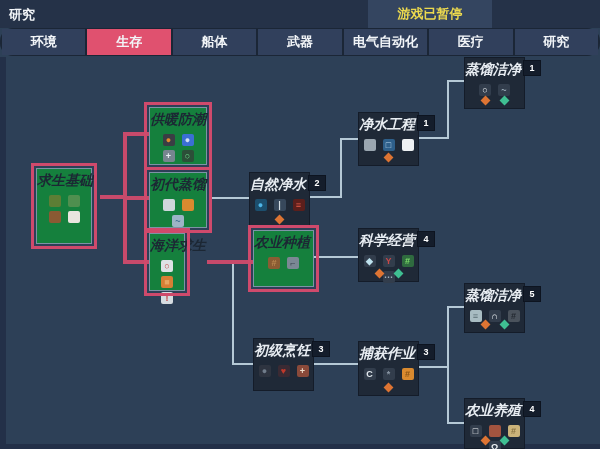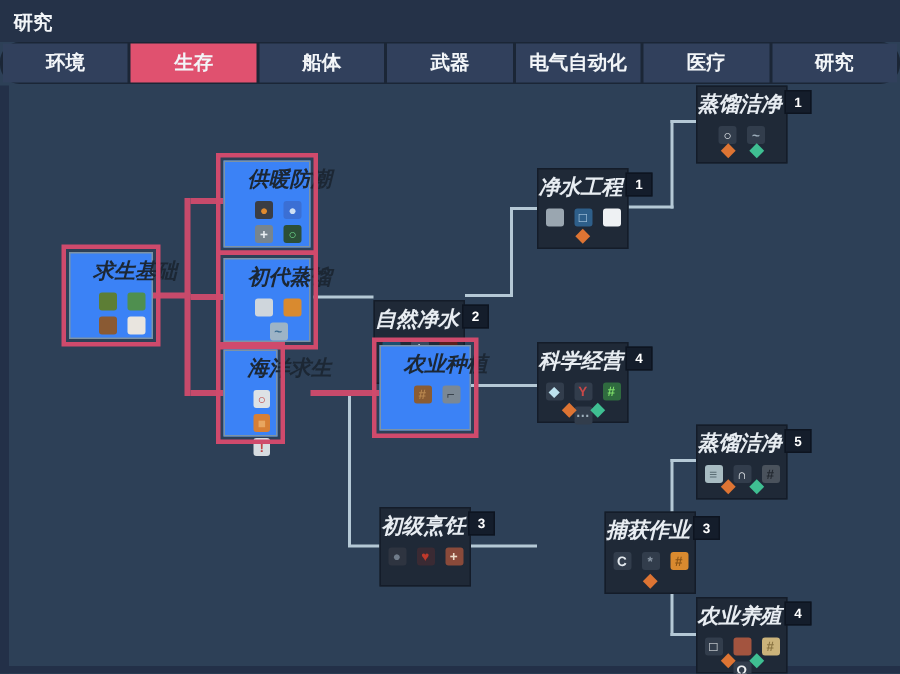--- a/index.html
+++ b/index.html
@@ -21,21 +21,21 @@
        display:flex;align-items:center;justify-content:center;cursor:pointer;}
   .tab.sel{background:#e0516f;}
   
   .canvas{position:absolute;left:0;top:0;width:600px;height:449px;z-index:1;}
   .edge{position:absolute;background:#233048;z-index:0;}
   .edge-left{left:0;top:57px;width:6px;height:392px;}
   .edge-bottom{left:0;top:444px;width:600px;height:5px;}
   .line{position:absolute;}
   .node{position:absolute;background:#1f2937;border:1px solid #141c29;box-sizing:border-box;
         color:#e8edf2;cursor:pointer;}
-  .node.light{background:#3b82f6;color:#1c2734;border-color:#7d93a6;padding-left:15px;}
+  .node.light{background:#15803d;color:#1c2734;border-color:#7d93a6;}
   .node.ring{outline:3px solid #cf4a6c;outline-offset:2px;}
   .nlabel{text-align:left;font-size:14px;font-weight:bold;margin-top:3px;white-space:nowrap;font-style:italic;}
   .nicons{display:flex;flex-wrap:wrap;justify-content:center;align-content:flex-start;
           gap:4px 7px;margin-top:5px;padding:0 4px;}
   .icon{width:12px;height:12px;border-radius:2px;display:flex;align-items:center;
         justify-content:center;font-size:9px;font-weight:bold;line-height:1;overflow:hidden;}
   .gems{position:absolute;bottom:4px;left:0;right:0;display:flex;justify-content:center;gap:12px;}
   .gem{width:7px;height:7px;transform:rotate(45deg);}
   .badge{position:absolute;top:2px;right:-17px;min-width:12px;height:14px;background:#141d2b;
          color:#fff;font-size:9px;font-weight:bold;display:flex;align-items:center;
@@ -62,21 +62,21 @@
     <div class="line" style="left: 447px; top: 80px; width: 2px; height: 59px; background: rgb(181, 201, 214);"></div>
     <div class="line" style="left: 447px; top: 80px; width: 17px; height: 2px; background: rgb(181, 201, 214);"></div>
     <div class="line" style="left: 314px; top: 256px; width: 44px; height: 2px; background: rgb(181, 201, 214);"></div>
     <div class="line" style="left: 232px; top: 264px; width: 2px; height: 100px; background: rgb(181, 201, 214);"></div>
     <div class="line" style="left: 232px; top: 363px; width: 21px; height: 2px; background: rgb(181, 201, 214);"></div>
     <div class="line" style="left: 314px; top: 363px; width: 44px; height: 2px; background: rgb(181, 201, 214);"></div>
     <div class="line" style="left: 419px; top: 366px; width: 30px; height: 2px; background: rgb(181, 201, 214);"></div>
     <div class="line" style="left: 447px; top: 306px; width: 2px; height: 118px; background: rgb(181, 201, 214);"></div>
     <div class="line" style="left: 447px; top: 306px; width: 17px; height: 2px; background: rgb(181, 201, 214);"></div>
     <div class="line" style="left: 447px; top: 422px; width: 17px; height: 2px; background: rgb(181, 201, 214);"></div>
-    <div class="node light ring" style="left: 46px; top: 168px; width: 56px; height: 58px;">
+    <div class="node light ring" style="left: 36px; top: 168px; width: 56px; height: 76px;">
       <div class="nlabel">求生基础</div>
       <div class="nicons">
         <span class="icon" style="background: rgb(93, 126, 53);"></span>
         <span class="icon" style="background: rgb(79, 143, 79);"></span>
         <span class="icon" style="background: rgb(138, 90, 51);"></span>
         <span class="icon" style="background: rgb(233, 229, 223);"></span>
       </div>
     </div>
     <div class="node light ring" style="left: 149px; top: 107px; width: 58px; height: 58px;">
       <div class="nlabel">供暖防潮</div>
@@ -96,21 +96,21 @@
       </div>
     </div>
     <div class="node light ring" style="left: 149px; top: 233px; width: 36px; height: 58px;">
       <div class="nlabel">海洋求生</div>
       <div class="nicons">
         <span class="icon" style="background: rgb(221, 226, 230); color: rgb(192, 69, 69);">○</span>
         <span class="icon" style="background: rgb(215, 127, 53); color: rgb(232, 166, 96);">■</span>
         <span class="icon" style="background: rgb(214, 220, 225); color: rgb(192, 69, 69);">!</span>
       </div>
     </div>
-    <div class="node dark" style="left: 249px; top: 172px; width: 61px; height: 56px; margin-top: 28px;">
+    <div class="node dark" style="left: 249px; top: 172px; width: 61px; height: 56px;">
       <div class="nlabel">自然净水</div>
       <div class="nicons">
         <span class="icon" style="background: rgb(28, 79, 110); color: rgb(79, 183, 232);">●</span>
         <span class="icon" style="background: rgb(55, 72, 92); color: rgb(214, 222, 228);">|</span>
         <span class="icon" style="background: rgb(92, 31, 28); color: rgb(232, 92, 74);">≡</span>
       </div>
       <div class="gems">
         <span class="gem" style="background: rgb(221, 116, 51);"></span>
       </div>
       <div class="badge">2</div>
@@ -175,21 +175,21 @@
     </div>
     <div class="node dark" style="left: 253px; top: 338px; width: 61px; height: 53px;">
       <div class="nlabel">初级烹饪</div>
       <div class="nicons">
         <span class="icon" style="background: rgb(46, 52, 64); color: rgb(112, 124, 138);">●</span>
         <span class="icon" style="background: rgb(58, 42, 51); color: rgb(192, 57, 43);">♥</span>
         <span class="icon" style="background: rgb(138, 74, 58); color: rgb(236, 220, 200);">+</span>
       </div>
       <div class="badge">3</div>
     </div>
-    <div class="node dark" style="left: 358px; top: 341px; width: 61px; height: 55px; margin-left: 45px;">
+    <div class="node dark" style="left: 358px; top: 341px; width: 61px; height: 55px;">
       <div class="nlabel">捕获作业</div>
       <div class="nicons">
         <span class="icon" style="background: rgb(50, 61, 76); color: rgb(227, 233, 238);">C</span>
         <span class="icon" style="background: rgb(50, 61, 76); color: rgb(138, 151, 165);">*</span>
         <span class="icon" style="background: rgb(217, 138, 47); color: rgb(138, 84, 21);">#</span>
       </div>
       <div class="gems">
         <span class="gem" style="background: rgb(221, 116, 51);"></span>
       </div>
       <div class="badge">3</div>
@@ -205,20 +205,21 @@
       <div class="gems">
         <span class="gem" style="background: rgb(221, 116, 51);"></span>
         <span class="gem" style="background: rgb(63, 191, 146);"></span>
       </div>
       <div class="badge">4</div>
     </div>
   </div>
 
 <div class="topbar">
   <span class="title">研究</span>
+  <div class="pause">游戏已暂停</div>
 </div>
 
 <div class="tabbar">
     <div class="tab">环境</div>
     <div class="tab sel">生存</div>
     <div class="tab">船体</div>
     <div class="tab">武器</div>
     <div class="tab">电气自动化</div>
     <div class="tab">医疗</div>
     <div class="tab">研究</div>

